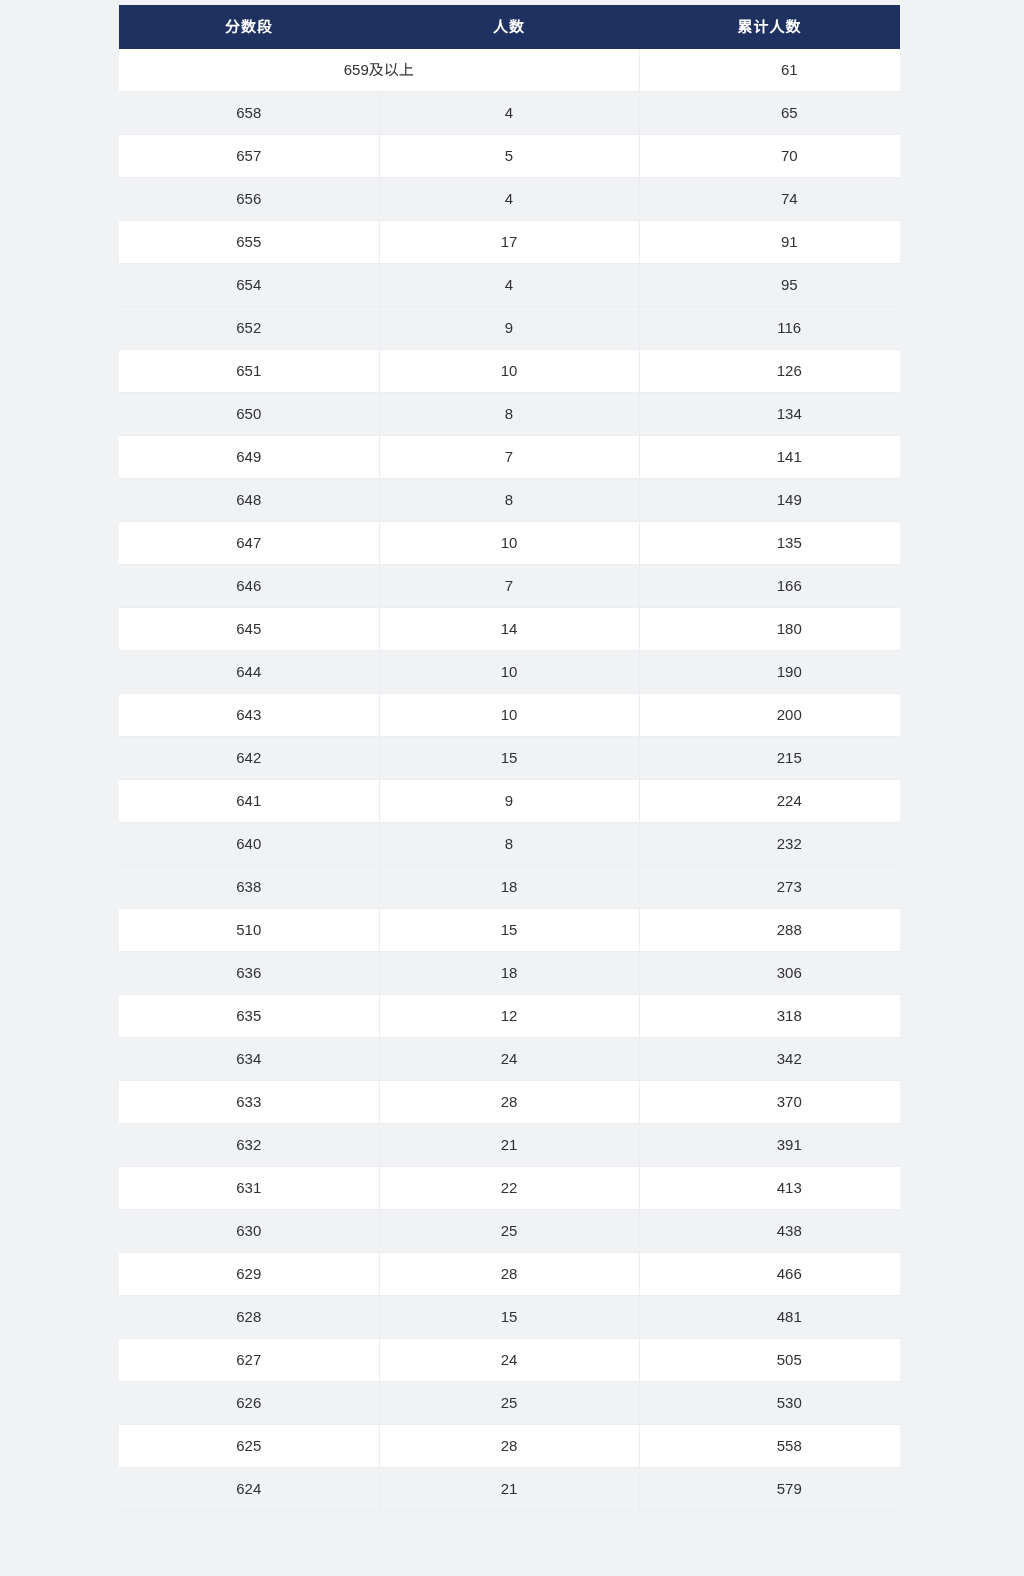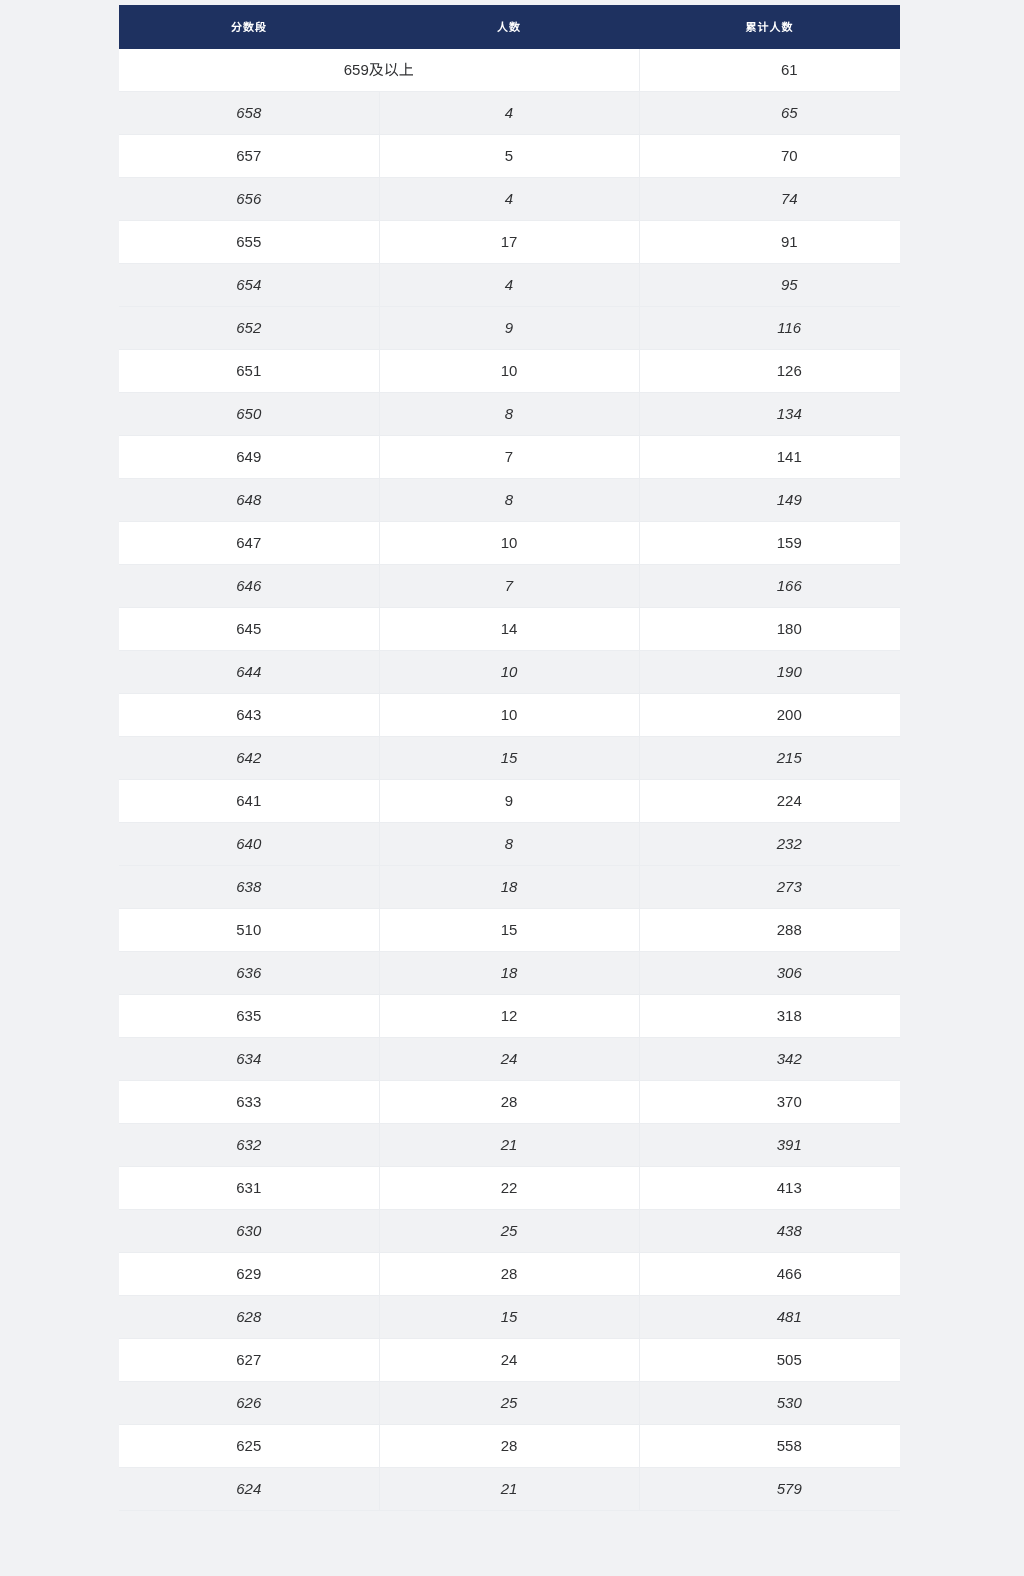--- a/index.html
+++ b/index.html
@@ -39,21 +39,21 @@
     background: #ffffff;
   }
 
   table.score-table col.c1 { width: 260px; }
   table.score-table col.c2 { width: 260px; }
   table.score-table col.c3 { width: 261px; }
 
   thead th {
     background: #1e3160;
     color: #ffffff;
-    font-size: 11px;
+    font-size: 15px;
     font-weight: 700;
     height: 44px;
     line-height: 44px;
     padding: 0;
     text-align: center;
     letter-spacing: 1px;
     border: none;
     box-sizing: border-box;
   }
 
@@ -75,21 +75,20 @@
     border-right: none;
     padding-left: 39px;
   }
 
   tbody tr.row-odd td {
     background: #ffffff;
   }
 
   tbody tr.row-even td {
     background: #f1f2f4;
-    font-style: italic;
   }
 
   tbody tr.first-row td {
     background: #ffffff;
     margin-left: 35px;
   }
 </style>
 </head>
 <body>
 
@@ -159,21 +158,21 @@
             <td>141</td>
           </tr>
           <tr class="row-even">
             <td>648</td>
             <td>8</td>
             <td>149</td>
           </tr>
           <tr class="row-odd">
             <td>647</td>
             <td>10</td>
-            <td>159</td>
+            <td>135</td>
           </tr>
           <tr class="row-even">
             <td>646</td>
             <td>7</td>
             <td>166</td>
           </tr>
           <tr class="row-odd">
             <td>645</td>
             <td>14</td>
             <td>180</td>

